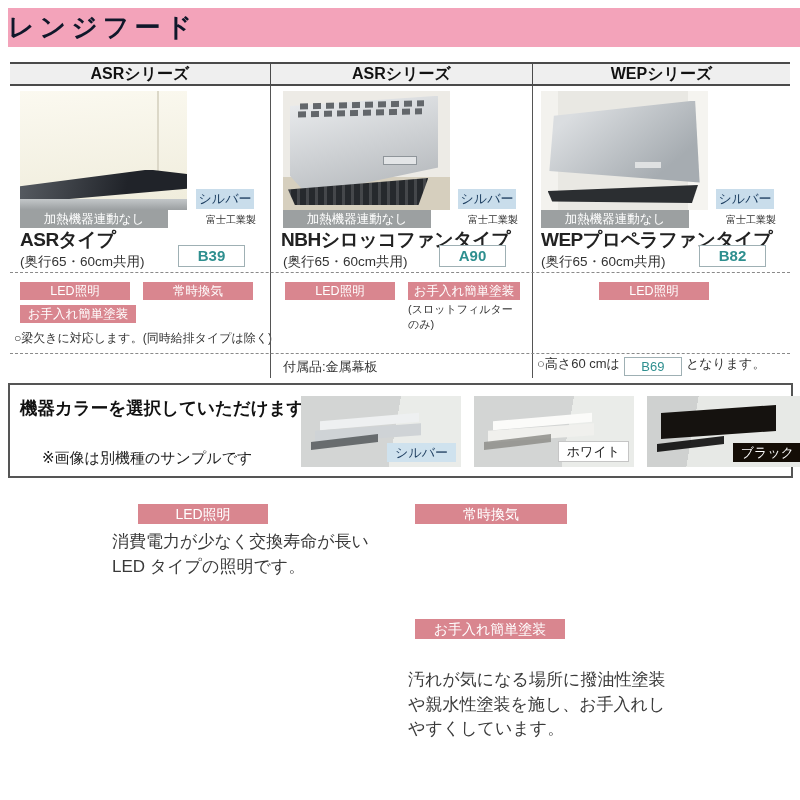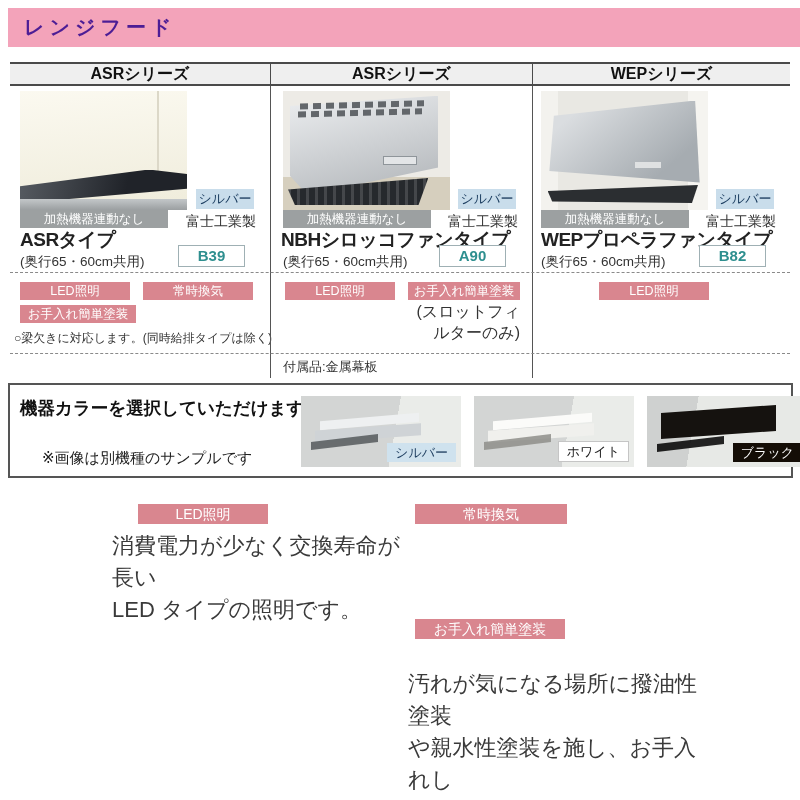--- a/index.html
+++ b/index.html
@@ -3,22 +3,22 @@
 <meta charset="utf-8">
 <style>
   * { margin:0; padding:0; box-sizing:border-box; }
   html,body { width:800px; height:800px; background:#fff;
     font-family:"Liberation Sans","DejaVu Sans",sans-serif; color:#333; }
   #page { position:relative; width:800px; height:800px; background:#fff; overflow:hidden; }
 
   
   .banner { position:absolute; left:8px; top:8px; right:0; height:39px;
     background:#F3A3BA; }
-  .banner-title { color:#4c1d95; font-size:20px; font-weight:600; letter-spacing:5px;
-    line-height:39px; padding-left:16px; }
+  .banner-title { color:#0f172a; font-size:26px; font-weight:600; letter-spacing:5px;
+    line-height:39px; padding-left:0; }
 
   
   .tbl-header { position:absolute; left:10px; top:62px; width:780px; height:24px;
     background:#efefef; border-top:2px solid #4a4a4a; border-bottom:2px solid #4a4a4a;
     display:flex; }
   .tbl-header .hcell { display:flex; align-items:center; justify-content:center;
     font-size:16px; font-weight:700; color:#111; }
   .hcell.c1 { width:260px; } .hcell.c2 { width:262px; border-left:1px solid #4a4a4a; }
   .hcell.c3 { width:258px; border-left:1px solid #4a4a4a; }
 
@@ -62,30 +62,30 @@
     clip-path:polygon(3% 16%,97% 0,100% 86%,0 74%); }
   .wep-logo { position:absolute; right:28%; top:60%; width:16%; height:5%; background:#dfe1e2; }
   .wep-bottom { position:absolute; left:4%; bottom:6%; width:90%; height:15%;
     background:#2b2e31; clip-path:polygon(0 34%,100% 0,96% 100%,3% 92%); }
 
   
   .silver-badge { position:absolute; right:16px; top:103px; width:58px; height:20px;
     background:#C9DDEB; color:#17395c; font-size:13px; text-align:center; line-height:20px; }
   .overlay-badge { position:absolute; left:10px; top:124px; width:148px; height:18px;
     background:#9CA0A1; color:#fff; font-size:12.5px; text-align:center; line-height:18px; }
-  .maker { position:absolute; right:14px; top:127px; font-size:14px; color:#333; }
+  .maker { position:absolute; right:14px; top:127px; font-size:10px; color:#333; }
   .ptitle { position:absolute; left:10px; top:141px; font-size:19px; font-weight:600; color:#222;
     white-space:nowrap; letter-spacing:-0.5px; }
   .psub { position:absolute; left:10px; top:167px; font-size:13.5px; color:#333; white-space:nowrap; }
   .code-box { position:absolute; left:168px; top:159px; width:67px; height:22px; background:#fff;
     border:1px solid #9fb0b4; color:#2E8F8F; font-size:15px; font-weight:600;
     text-align:center; line-height:20px; }
   .fbadge { position:absolute; height:18px; background:#D9868F; color:#fff; font-size:12.5px;
     text-align:center; line-height:18px; }
-  .fcaption { position:absolute; font-size:16px; color:#333; text-align:right; }
+  .fcaption { position:absolute; font-size:11px; color:#333; text-align:left; }
   .colnote { position:absolute; left:4px; top:244px; font-size:12px; color:#333; white-space:nowrap; }
   .colfooter { position:absolute; left:12px; top:272px; font-size:13px; color:#333; white-space:nowrap; }
   .colfooter3 { position:absolute; left:4px; top:269px; font-size:13px; color:#333; white-space:nowrap; }
   .mini-code { display:inline-block; width:58px; height:19px; background:#fff;
     border:1px solid #9fb0b4; color:#2E8F8F; font-size:13px; text-align:center;
     line-height:17px; margin:0 4px; vertical-align:-3px; }
 
   
   .color-box { position:absolute; left:8px; top:383px; width:785px; height:95px;
     border:2px solid #555; background:#fff; }
@@ -108,21 +108,21 @@
   .s1 .sw-label { background:#cfe2ee; color:#1c3c5e; }
   .s2 .sw-label { background:#fff; color:#222; border:1px solid #c5c5c5; }
   .s3 .sw-label { background:#140d06; color:#fff; }
 
   
   .detail-badge { position:absolute; height:20px; background:#D9868F; color:#fff;
     font-size:14px; text-align:center; line-height:20px; }
   .db1 { left:138px; top:504px; width:130px; }
   .db2 { left:415px; top:504px; width:152px; }
   .db3 { left:415px; top:619px; width:150px; }
-  .detail-text { position:absolute; font-size:22px; color:#3a3a3a; line-height:1.45;
+  .detail-text { position:absolute; font-size:17px; color:#3a3a3a; line-height:1.45;
     white-space:pre-line; width:300px; }
   .dt1 { left:112px; top:530px; }
   .dt2 { left:408px; top:529px; }
   .dt3 { left:408px; top:644px;margin-top:24px; }
 </style>
 </head>
 <body>
 
 <div id="page">
 
@@ -185,20 +185,23 @@
         <div class="wep-logo"></div>
         <div class="wep-bottom"></div>
       </div>
       <div class="silver-badge">シルバー</div>
       <div class="overlay-badge" style="left:8px;">加熱機器連動なし</div>
       <div class="maker">富士工業製</div>
       <div class="ptitle" style="left:8px;">WEPプロペラファンタイプ</div>
       <div class="psub" style="left:8px;">(奥行65・60cm共用)</div>
       <div class="code-box" style="left:166px;">B82</div>
       <div class="fbadge" style="left:66px; top:196px; width:110px;">LED照明</div>
+      <div class="colfooter3">
+        <span>○高さ60 cmは</span><span class="mini-code">B69</span><span>となります。</span>
+      </div>
     </div>
   </div>
 
   <div class="dash d1"></div>
   <div class="dash d2"></div>
 
   <div class="color-box">
     <div class="cb-title">機器カラーを選択していただけます。</div>
     <div class="cb-note2">※画像は別機種のサンプルです</div>
 

